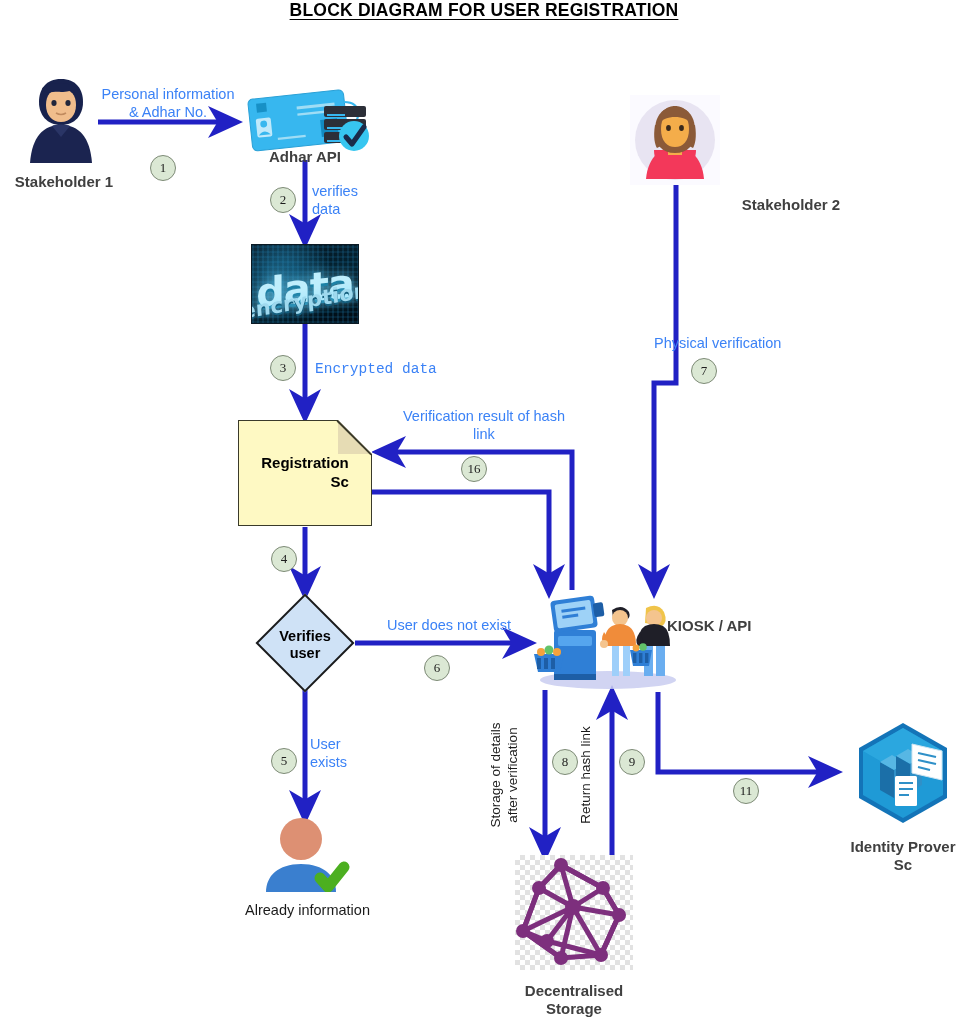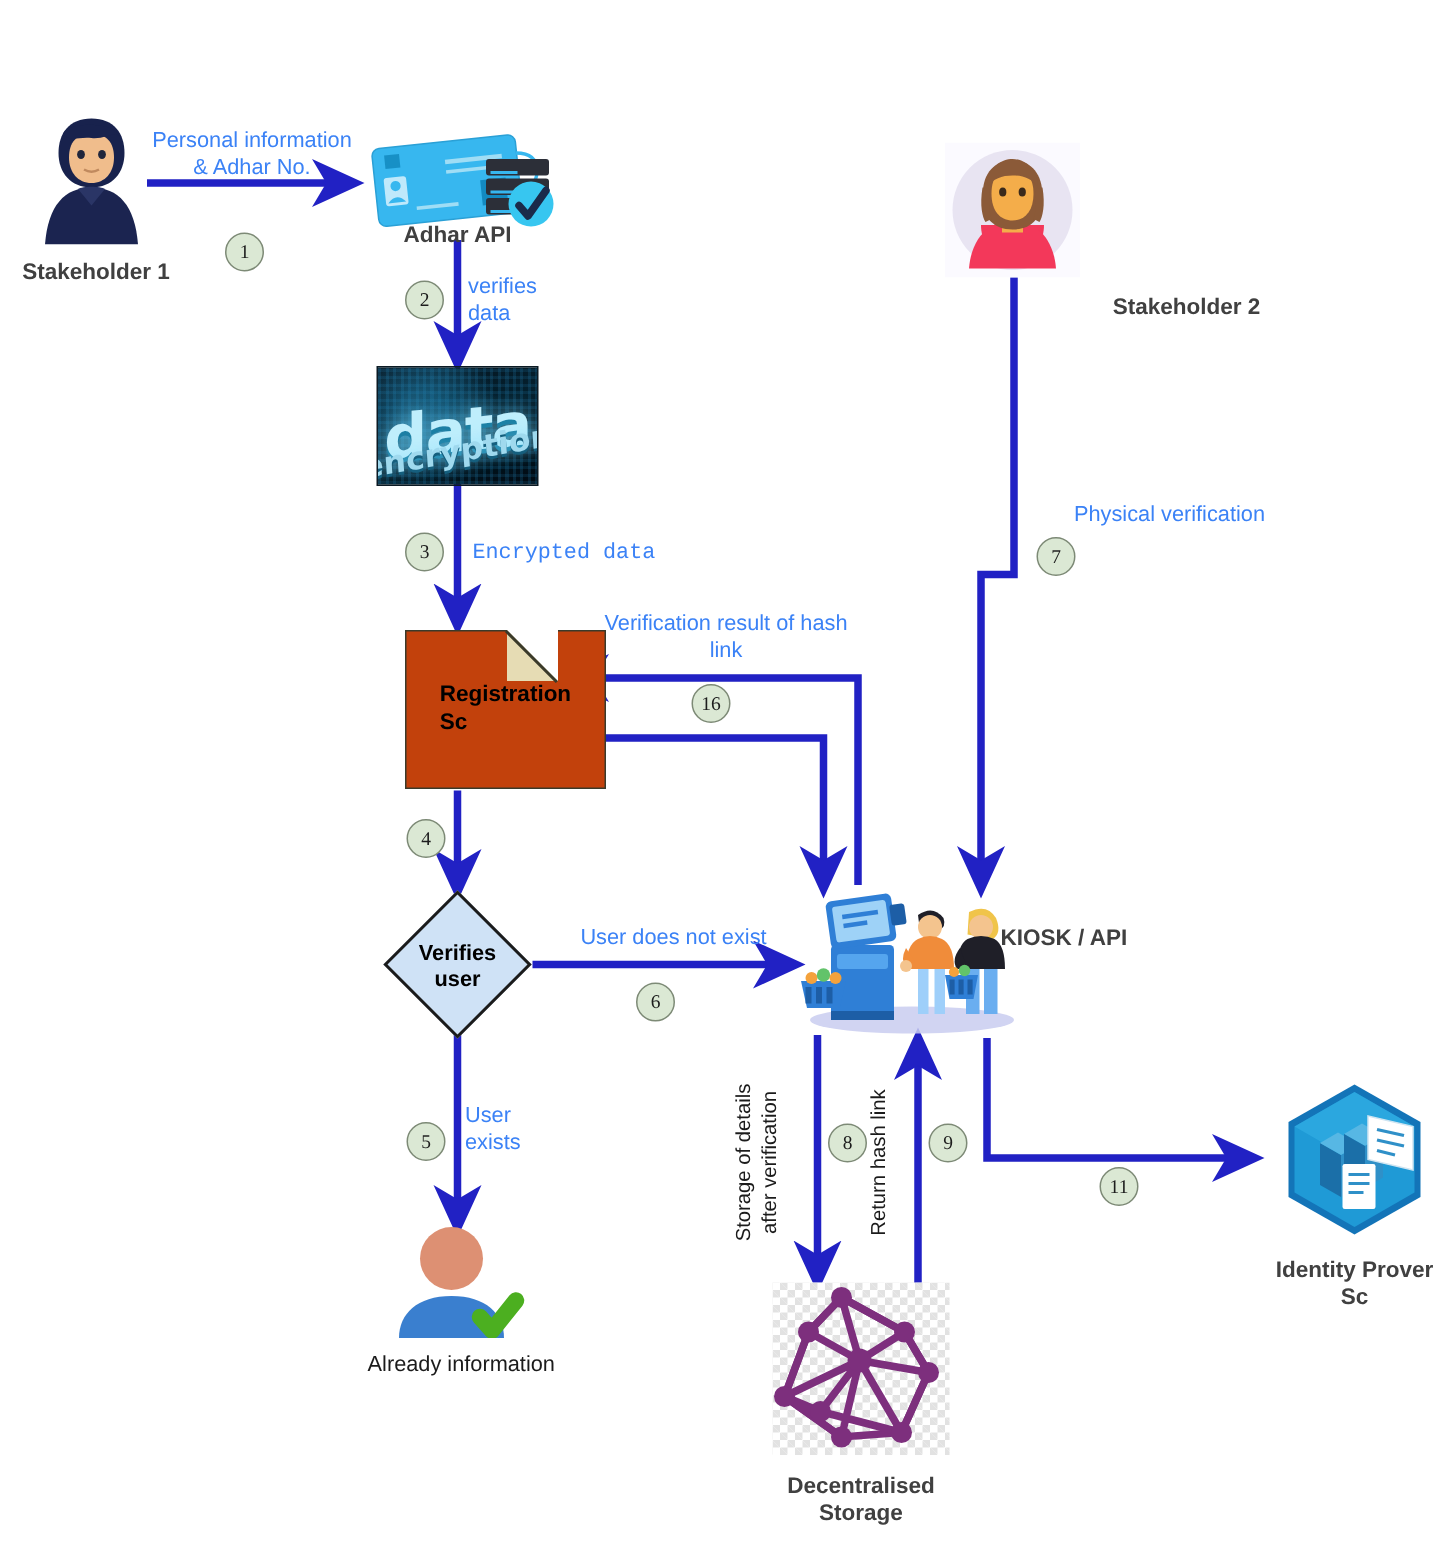--- a/index.html
+++ b/index.html
@@ -80,30 +80,29 @@
     border: 1.4px solid #7d8a76;
     color: #1d1d1d;
     font-size: 13px;
     display: flex; align-items: center; justify-content: center;
     font-family: "Liberation Serif", serif;
   }
 
   
   .doc-node {
     position: absolute;
-    background: #c2410c;
+    background: #fef9c3;
     border: 1.6px solid #3a3a2a;
     display: flex; align-items: center; justify-content: center;
-    text-align: left;
+    text-align: right;
     font-weight: bold;
     font-size: 15px;
     color: #000;
     white-space: pre-line;
     line-height: 1.25;
-    margin-left: 32px;
   }
   .doc-fold {
     position: absolute;
     width: 0; height: 0;
     border-left: 34px solid #e6dcb4;
     border-top: 34px solid #ffffff;
   }
   .doc-fold-edge {
     position: absolute;
     width: 48px; height: 2px;
@@ -169,20 +168,21 @@
       linear-gradient(45deg, #e2e2e2 25%, #fff 25%, #fff 75%, #e2e2e2 75%);
     background-size: 10px 10px;
     background-position: 0 0, 5px 5px;
   }
 </style>
 </head>
 <body>
 
 <div id="canvas">
 
+  <div id="title" style="top:0px;">BLOCK DIAGRAM FOR USER REGISTRATION</div>
 
   <svg id="edges" viewBox="0 0 968 1028">
     <defs>
       <marker id="ah" markerWidth="9" markerHeight="9" refX="5.6" refY="3.2" orient="auto">
         <path d="M0,0 L7,3.2 L0,6.4 L1.9,3.2 Z" fill="#2121c4"></path>
       </marker>
     </defs>
     <g stroke="#2121c4" stroke-width="5" fill="none" marker-end="url(#ah)">
 
       <path d="M98,122 L236,122"></path>
@@ -423,21 +423,21 @@
 
   <div class="step" style="left:271px;top:546px;">4</div>
 
   <div class="edge-label" style="left:310px;top:735px;width:64px;text-align:left;">User
 exists</div>
   <div class="step" style="left:271px;top:748px;">5</div>
 
   <div class="edge-label" style="left:362px;top:616px;width:174px;">User does not exist</div>
   <div class="step" style="left:424px;top:655px;">6</div>
 
-  <div class="edge-label" style="left:716px;top:334px;width:170px;text-align:left;">Physical verification</div>
+  <div class="edge-label" style="left:654px;top:334px;width:170px;text-align:left;">Physical verification</div>
   <div class="step" style="left:691px;top:358px;">7</div>
 
   <div class="vlabel" style="left:488px;top:860px;width:170px;">Storage of details
 after verification</div>
   <div class="step" style="left:552px;top:749px;">8</div>
 
   <div class="vlabel" style="left:578px;top:855px;width:160px;">Return hash link</div>
   <div class="step" style="left:619px;top:749px;">9</div>
 
   <div class="edge-label" style="left:380px;top:407px;width:208px;">Verification result of hash

